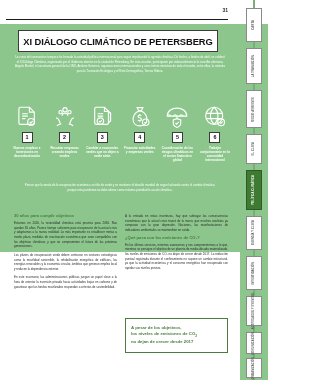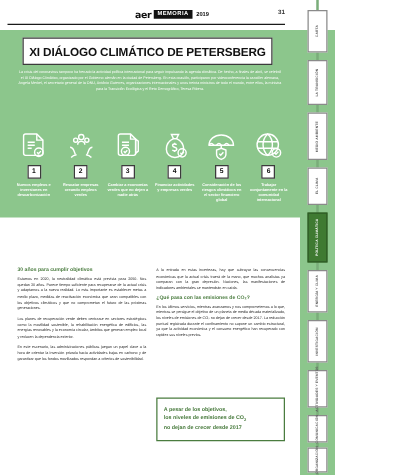--- a/index.html
+++ b/index.html
@@ -32,21 +32,21 @@
   .pagenum{
     position:absolute;right:12px;top:7px;
     font-size:5px;color:#333;font-weight:bold;
   }
   .mast-rule{
     position:absolute;left:6px;top:19px;width:222px;height:1.4px;background:#1a1a1a;
   }
 
   
   .greenpanel{
-    position:absolute;left:0;top:24px;width:240px;height:150px;
+    position:absolute;left:0;top:24px;width:240px;height:228px;
     background:#8cc68c;
   }
   .title-wrap{
     position:absolute;left:18px;top:6px;width:198px;height:20px;
     background:#ffffff;border:1.2px solid #3b3b3b;
     display:flex;align-items:center;justify-content:center;
   }
   .title-wrap .t{
     font-size:9.4px;font-weight:bold;color:#111;letter-spacing:-0.1px;
     white-space:nowrap;
@@ -138,25 +138,20 @@
     letter-spacing:.1px;white-space:nowrap;line-height:1;
   }
   .tab.active span{color:#ffffff;}
 </style>
 </head>
 <body>
 
 <div class="page">
 
   <div class="masthead">
-    <div class="mast-inner">
-      <span class="mast-aer">aer</span>
-      <span class="mast-memoria">MEMORIA</span>
-      <span class="mast-year">2019</span>
-    </div>
     <div class="pagenum">31</div>
     <div class="mast-rule"></div>
   </div>
 
   <div class="greenpanel">
 
     <div class="title-wrap">
       <div class="t">XI DIÁLOGO CLIMÁTICO DE PETERSBERG</div>
     </div>
 

